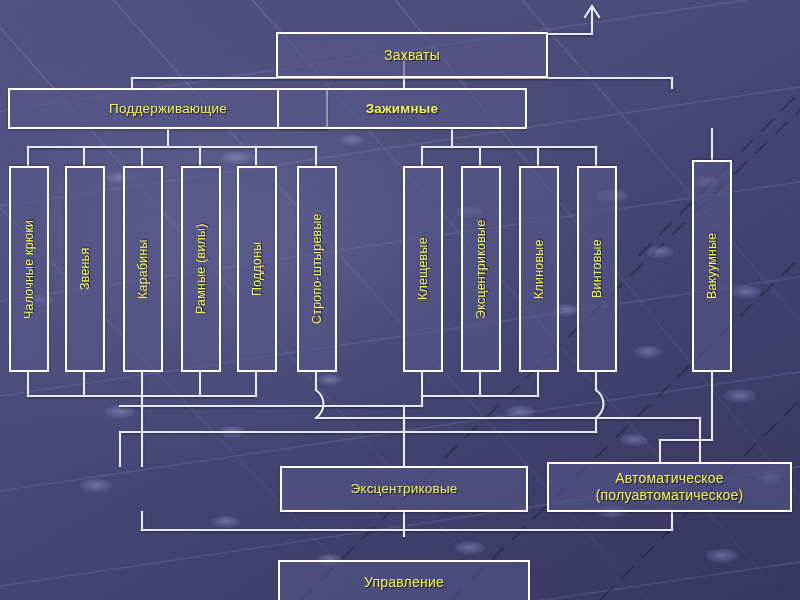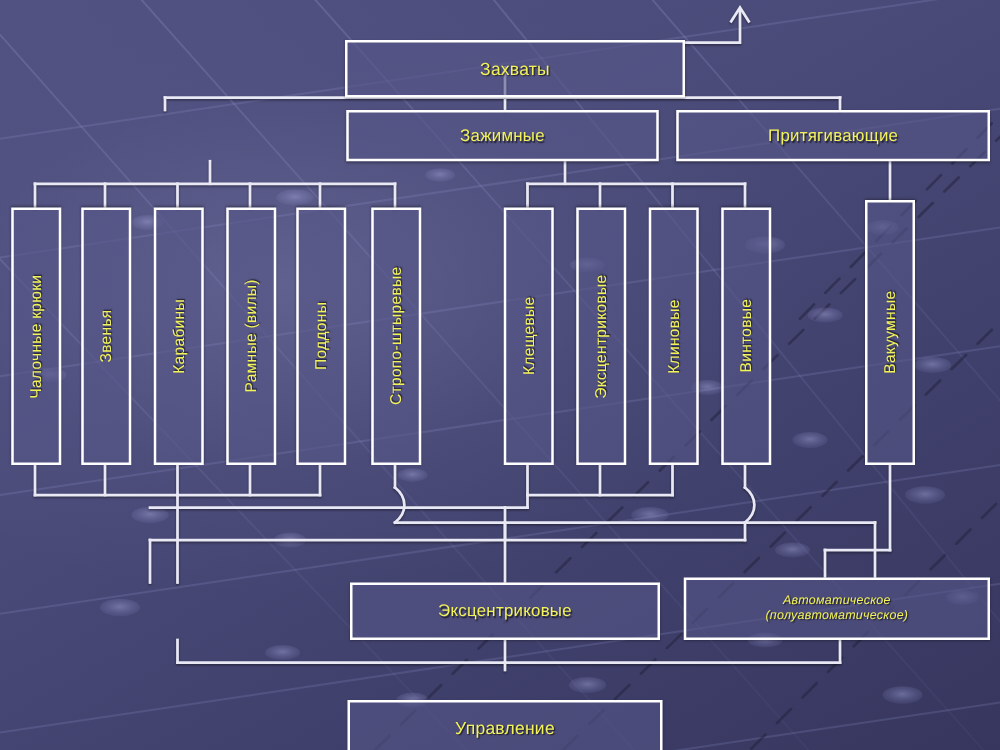--- a/index.html
+++ b/index.html
@@ -68,23 +68,22 @@
     transform: rotate(180deg);
     font-size: 12.5px;
     padding: 4px 0;
   }
 
   .node.v .vlabel {
     white-space: nowrap;
   }
 
   .node.two-line {
-    font-size: 10px;
+    font-size: 14px;
     line-height: 1.25;
-    font-style: italic;
   }
 
   .node .lbl {
     display: block;
     white-space: pre-line;
     pointer-events: none;
   }
 </style>
 </head>
 <body>
@@ -229,25 +228,25 @@
       <path d="M672 512 L672 530"></path>
       <path d="M142 530 L672 530"></path>
       <path d="M404 530 L404 536"></path>
     </g>
   </svg>
 
   <div class="node title" style="left:276px; top:8px; width:272px; height:46px;">
     <span class="lbl">Захваты</span>
   </div>
 
-  <div class="node h" style="left:277px; top:88px; width:250px; height:41px;">
+  <div class="node h" style="left:8px; top:88px; width:320px; height:41px;">
+    <span class="lbl">Поддерживающие</span>
+  </div>
+  <div class="node h" style="left:277px; top:88px; width:250px; height:41px;font-weight:bold;">
     <span class="lbl">Зажимные</span>
-  </div>
-  <div class="node h" style="left:541px; top:88px; width:251px; height:41px;">
-    <span class="lbl">Притягивающие</span>
   </div>
 
   <div class="node v" style="left:9px; top:166px; width:40px; height:206px;">
     <span class="lbl vlabel">Чалочные крюки</span>
   </div>
   <div class="node v" style="left:65px; top:166px; width:40px; height:206px;">
     <span class="lbl vlabel">Звенья</span>
   </div>
   <div class="node v" style="left:123px; top:166px; width:40px; height:206px;">
     <span class="lbl vlabel">Карабины</span>

